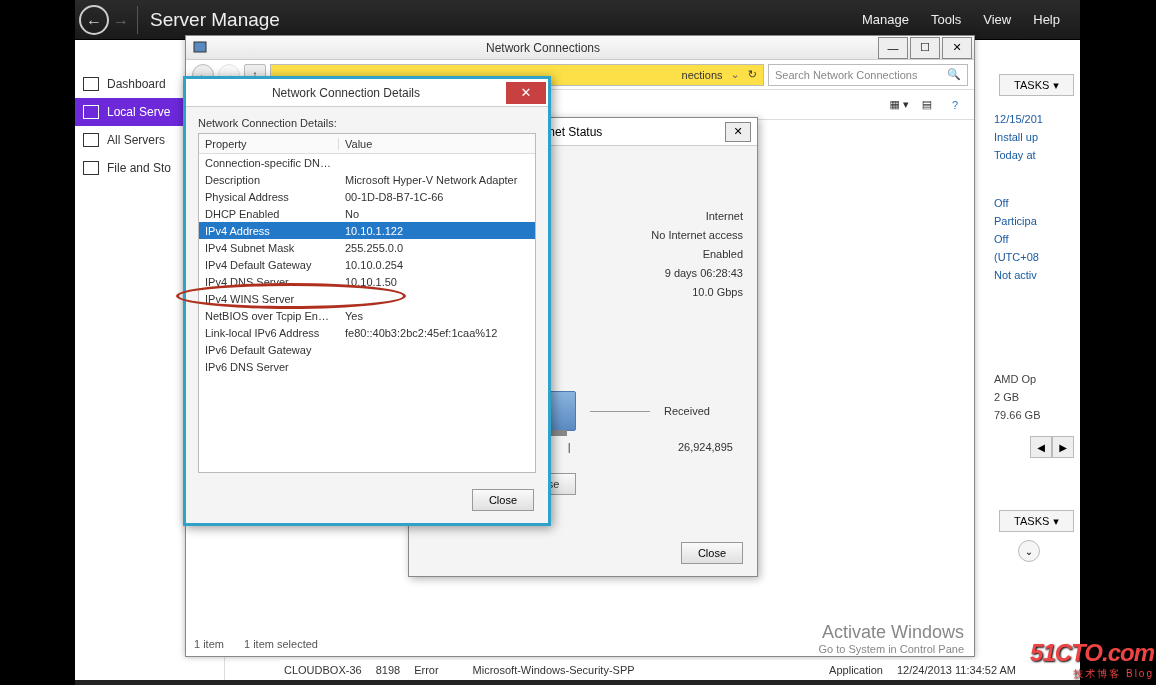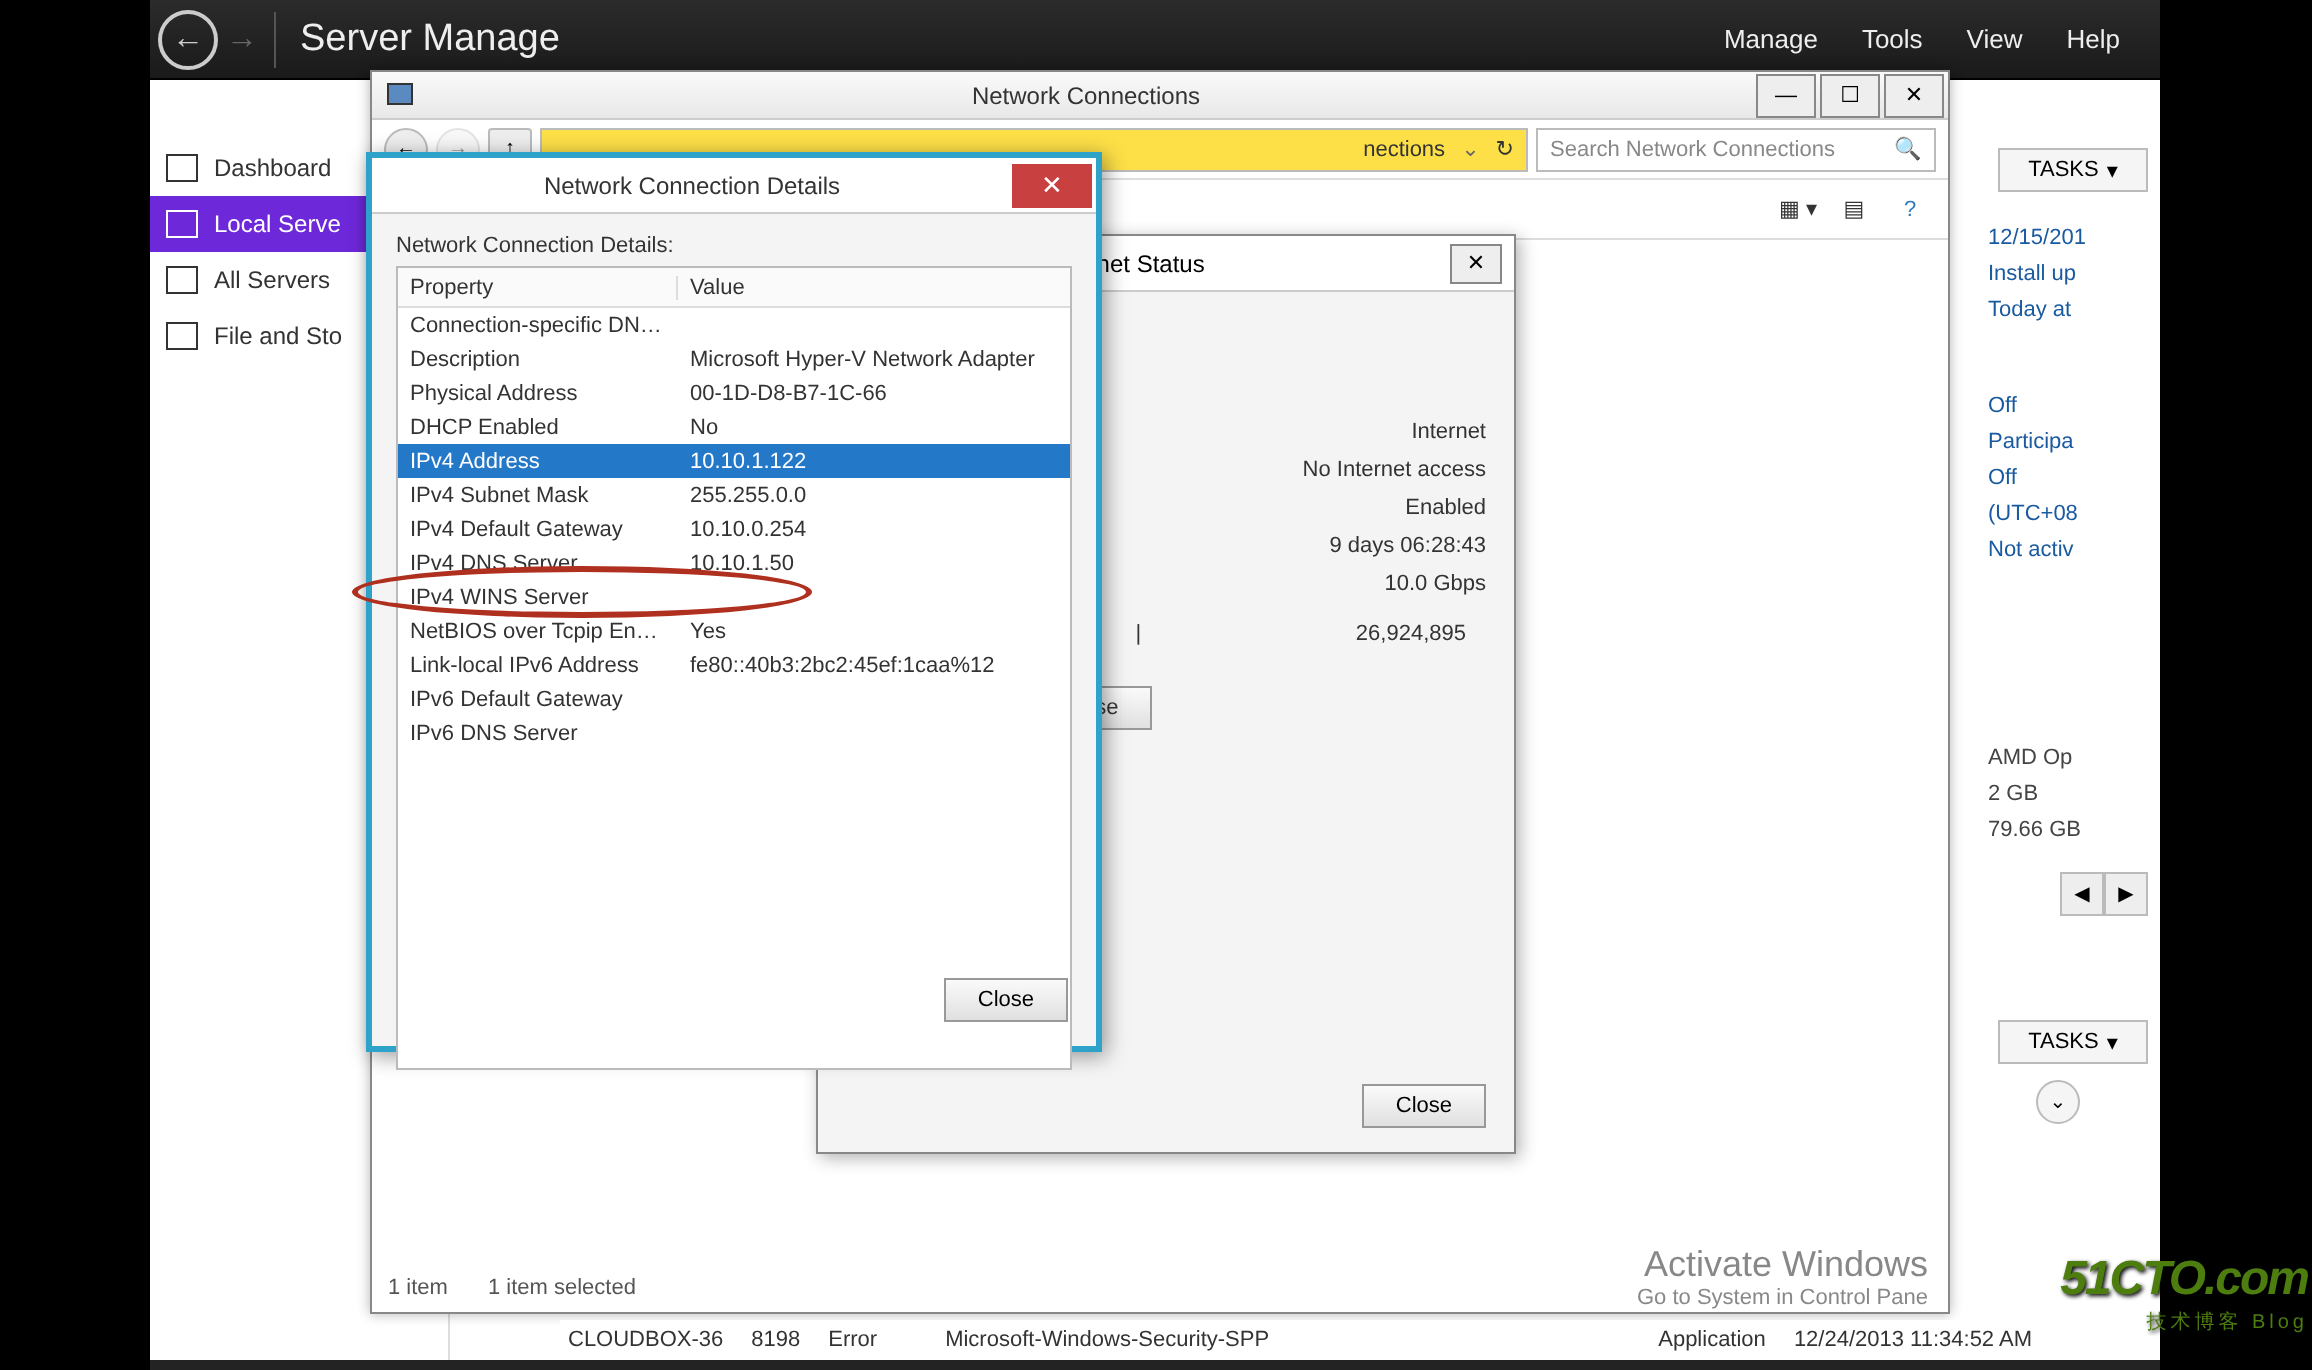--- a/index.html
+++ b/index.html
@@ -77,36 +77,36 @@
   .win-btn { height: 22px; padding: 0 16px; border: 1px solid #999; background: linear-gradient(#fafafa,#e0e0e0); font-size: 11px; cursor: pointer; display:flex;align-items:center; }
   .es-closebtn { position: absolute; right: 14px; bottom: 12px; }
   
   
   .ncd-window { position: absolute; left: 183px; top: 76px; width: 368px; height: 450px; background: #f4f4f4; border: 3px solid #2ea2c9; box-shadow: 2px 2px 10px rgba(0,0,0,.4); }
   .ncd-titlebar { height: 28px; background: #fff; display: flex; align-items: center; border-bottom: 1px solid #ccc; }
   .ncd-titlebar .ncd-t { flex: 1; text-align: center; font-size: 12px; color: #333; }
   .ncd-x { width: 40px; height: 22px; background: #c94040; color: #fff; display:flex;align-items:center;justify-content:center; font-size: 13px; margin-right: 2px; cursor:pointer; }
   .ncd-body { padding: 10px 12px; font-size: 11px; color: #333; }
   .ncd-label { margin-bottom: 4px; }
-  .ncd-list { border: 1px solid #bbb; background: #fff; height: 402px; }
+  .ncd-list { border: 1px solid #bbb; background: #fff; height: 340px; }
   .ncd-head { display: flex; border-bottom: 1px solid #ddd; background: #fafafa; height: 20px; align-items: center; }
   .ncd-head .c1 { width: 140px; padding-left: 6px; font-size: 11px; border-right: 1px solid #ddd; }
   .ncd-head .c2 { flex: 1; padding-left: 6px; font-size: 11px; }
   .ncd-row { display: flex; height: 17px; align-items: center; }
   .ncd-row .c1 { width: 140px; padding-left: 6px; white-space: nowrap; overflow: hidden; }
   .ncd-row .c2 { flex: 1; padding-left: 6px; white-space: nowrap; overflow: hidden; }
   .ncd-row.sel { background: #2478c8; color: #fff; }
   .ncd-closebtn { position: absolute; right: 14px; bottom: 12px; }
   .red-oval { position: absolute; left: 176px; top: 283px; width: 230px; height: 26px; border: 3px solid #b03020; border-radius: 50%/50%; pointer-events: none; z-index: 50; }
   
   
   .log-row { position: absolute; left: 280px; bottom: 5px; width: 740px; height: 20px; font-size: 11px; color: #333; display: flex; align-items: center; gap: 14px; background: #fff; padding: 0 4px; }
   
   
-  .wm { position: absolute; right: 2px; bottom: 17px; color: #4d7c0f; font-family: Arial; text-align: right; text-shadow: 1px 1px 2px #000; z-index: 100; }
+  .wm { position: absolute; right: 2px; bottom: 4px; color: #ef4444; font-family: Arial; text-align: right; text-shadow: 1px 1px 2px #000; z-index: 100; }
   .wm .big { font-size: 24px; font-weight: bold; font-style: italic; letter-spacing: -1px; }
   .wm .small { font-size: 10px; letter-spacing: 2px; }
 </style>
 </head>
 <body>
 
 <div class="desktop"></div>
 
 <div class="vm-bar">
   <div class="vm-btn">⇥</div>
@@ -241,20 +241,26 @@
       <div class="es-row">
           <span class="v">Enabled</span>
         </div>
       <div class="es-row">
           <span class="v">9 days 06:28:43</span>
         </div>
       <div class="es-row">
           <span class="v">10.0 Gbps</span>
         </div>
     </div>
+    <div class="es-activity">
+      <span class="line"></span>
+      <div class="es-comp"></div>
+      <span class="line"></span>
+      <span>Received</span>
+    </div>
     <div class="es-nums">
       <span>0,599</span>
       <span>|</span>
       <span>26,924,895</span>
     </div>
     <div class="es-btns">
       <div class="win-btn">able</div>
       <div class="win-btn">Diagnose</div>
     </div>
   </div>

